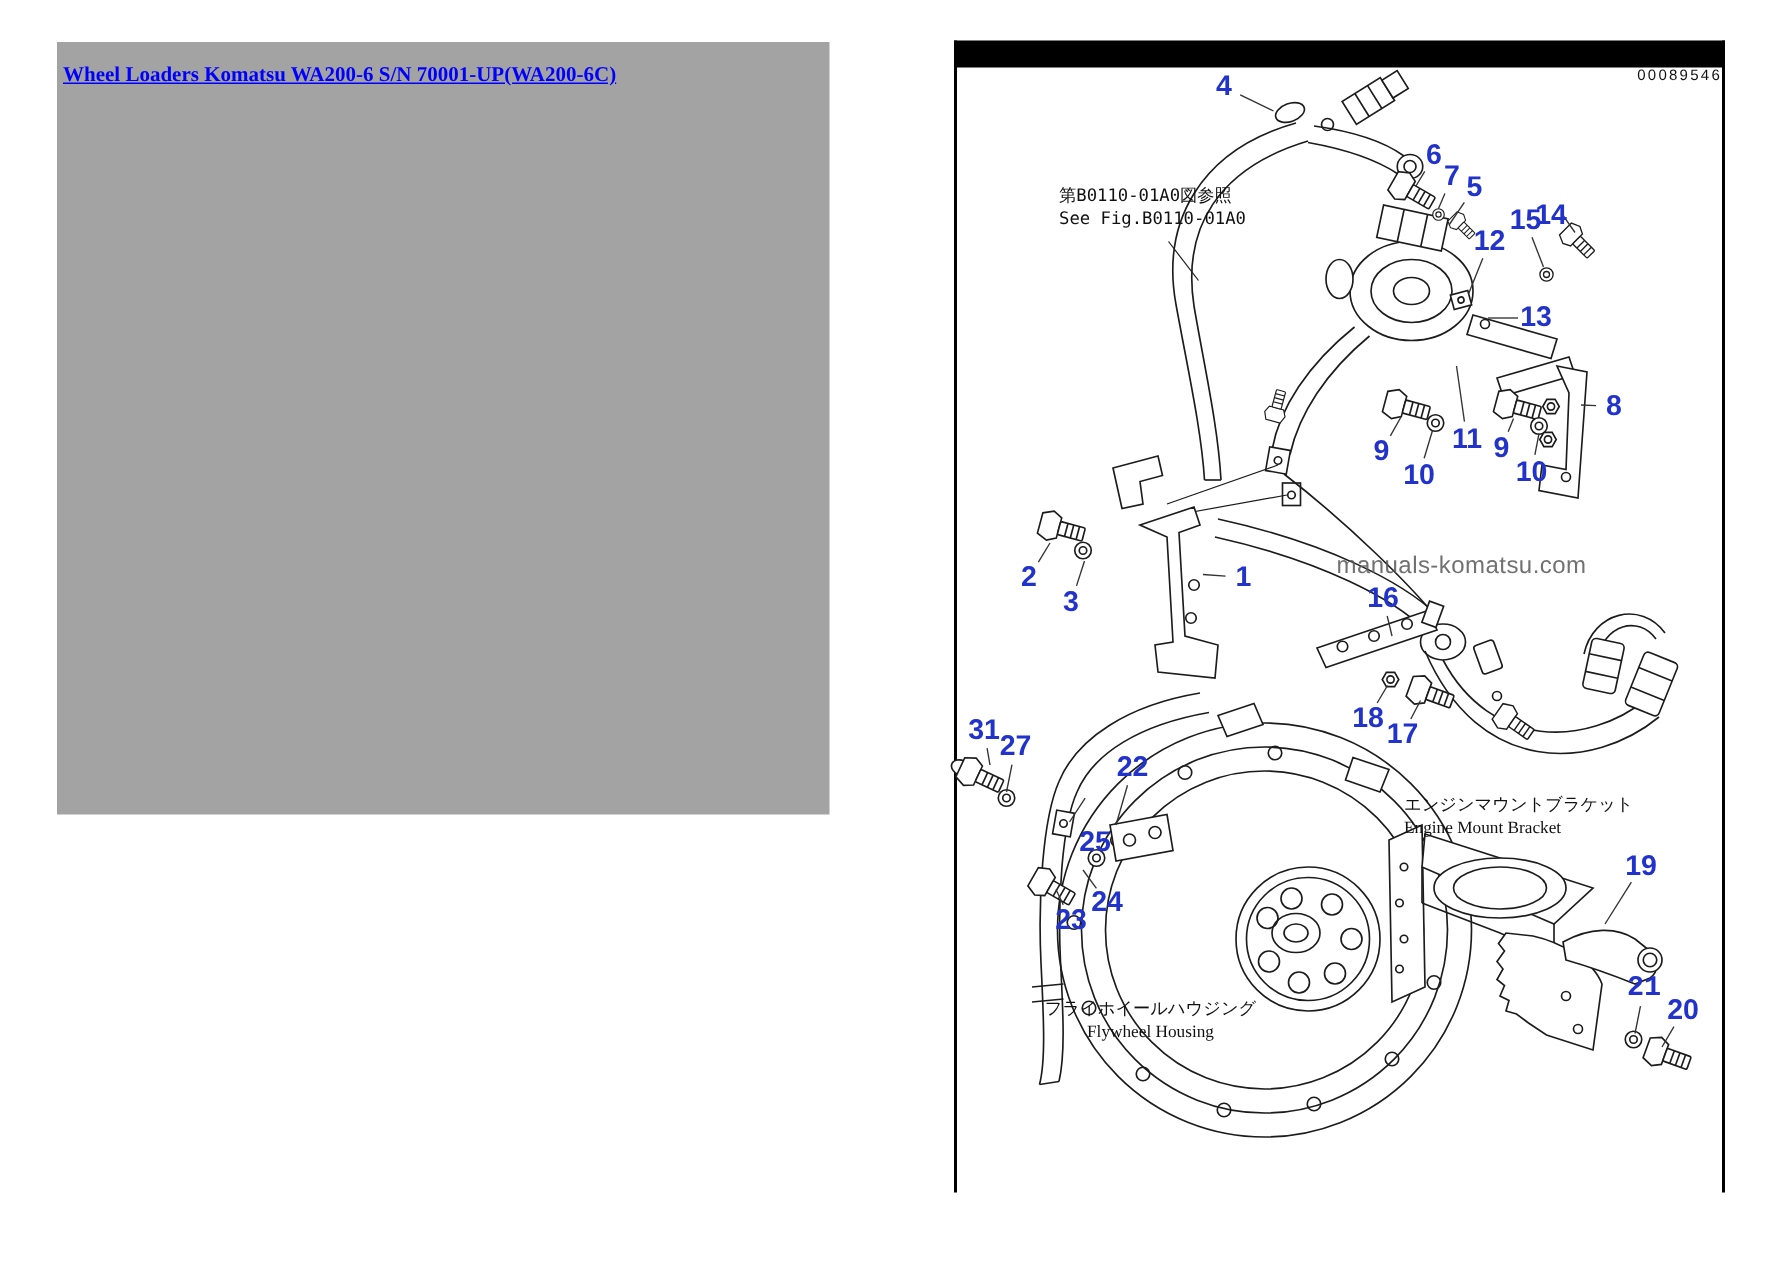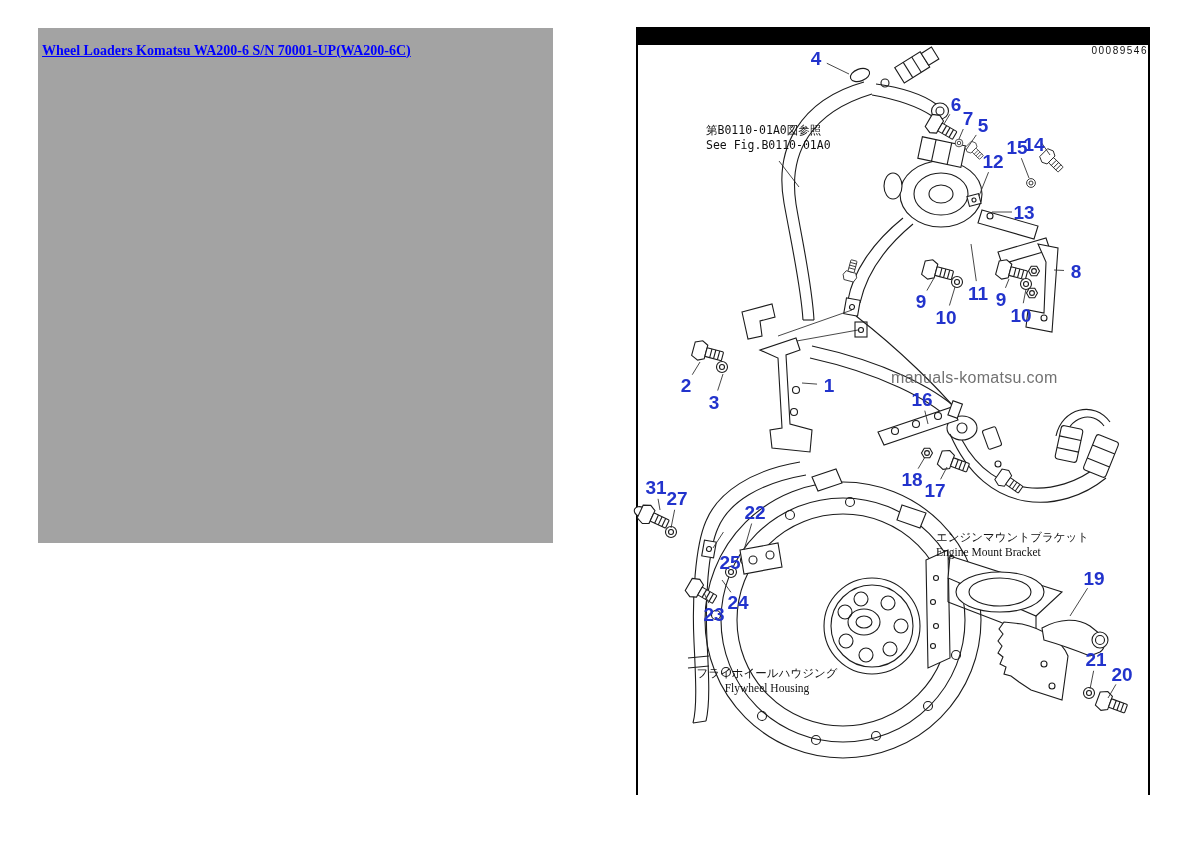--- a/index.html
+++ b/index.html
@@ -341,20 +341,20 @@
     <div class="callout" style="left: 1021px; top: 315px;">10</div>
     <div class="callout" style="left: 993px; top: 161px;">12</div>
     <div class="callout" style="left: 1024px; top: 212px;">13</div>
     <div class="callout" style="left: 1034px; top: 132px; margin-top: 12px;">14</div>
     <div class="callout" style="left: 1017px; top: 147px;">15</div>
     <div class="callout" style="left: 922px; top: 399px;">16</div>
     <div class="callout" style="left: 935px; top: 490px;">17</div>
     <div class="callout" style="left: 912px; top: 479px;">18</div>
     <div class="callout" style="left: 1094px; top: 578px;">19</div>
     <div class="callout" style="left: 1122px; top: 674px;">20</div>
-    <div class="callout" style="left: 1096px; top: 659px;">21</div>
+    <div class="callout" style="left: 1096px; top: 659px; font-family: Liberation Mono, monospace;">21</div>
     <div class="callout" style="left: 755px; top: 512px;">22</div>
     <div class="callout" style="left: 714px; top: 614px;">23</div>
     <div class="callout" style="left: 738px; top: 602px;">24</div>
     <div class="callout" style="left: 730px; top: 522px; margin-top: 40px;">25</div>
     <div class="callout" style="left: 656px; top: 487px;">31</div>
     <div class="callout" style="left: 677px; top: 498px;">27</div>
   </div>
 
 </body></html>

